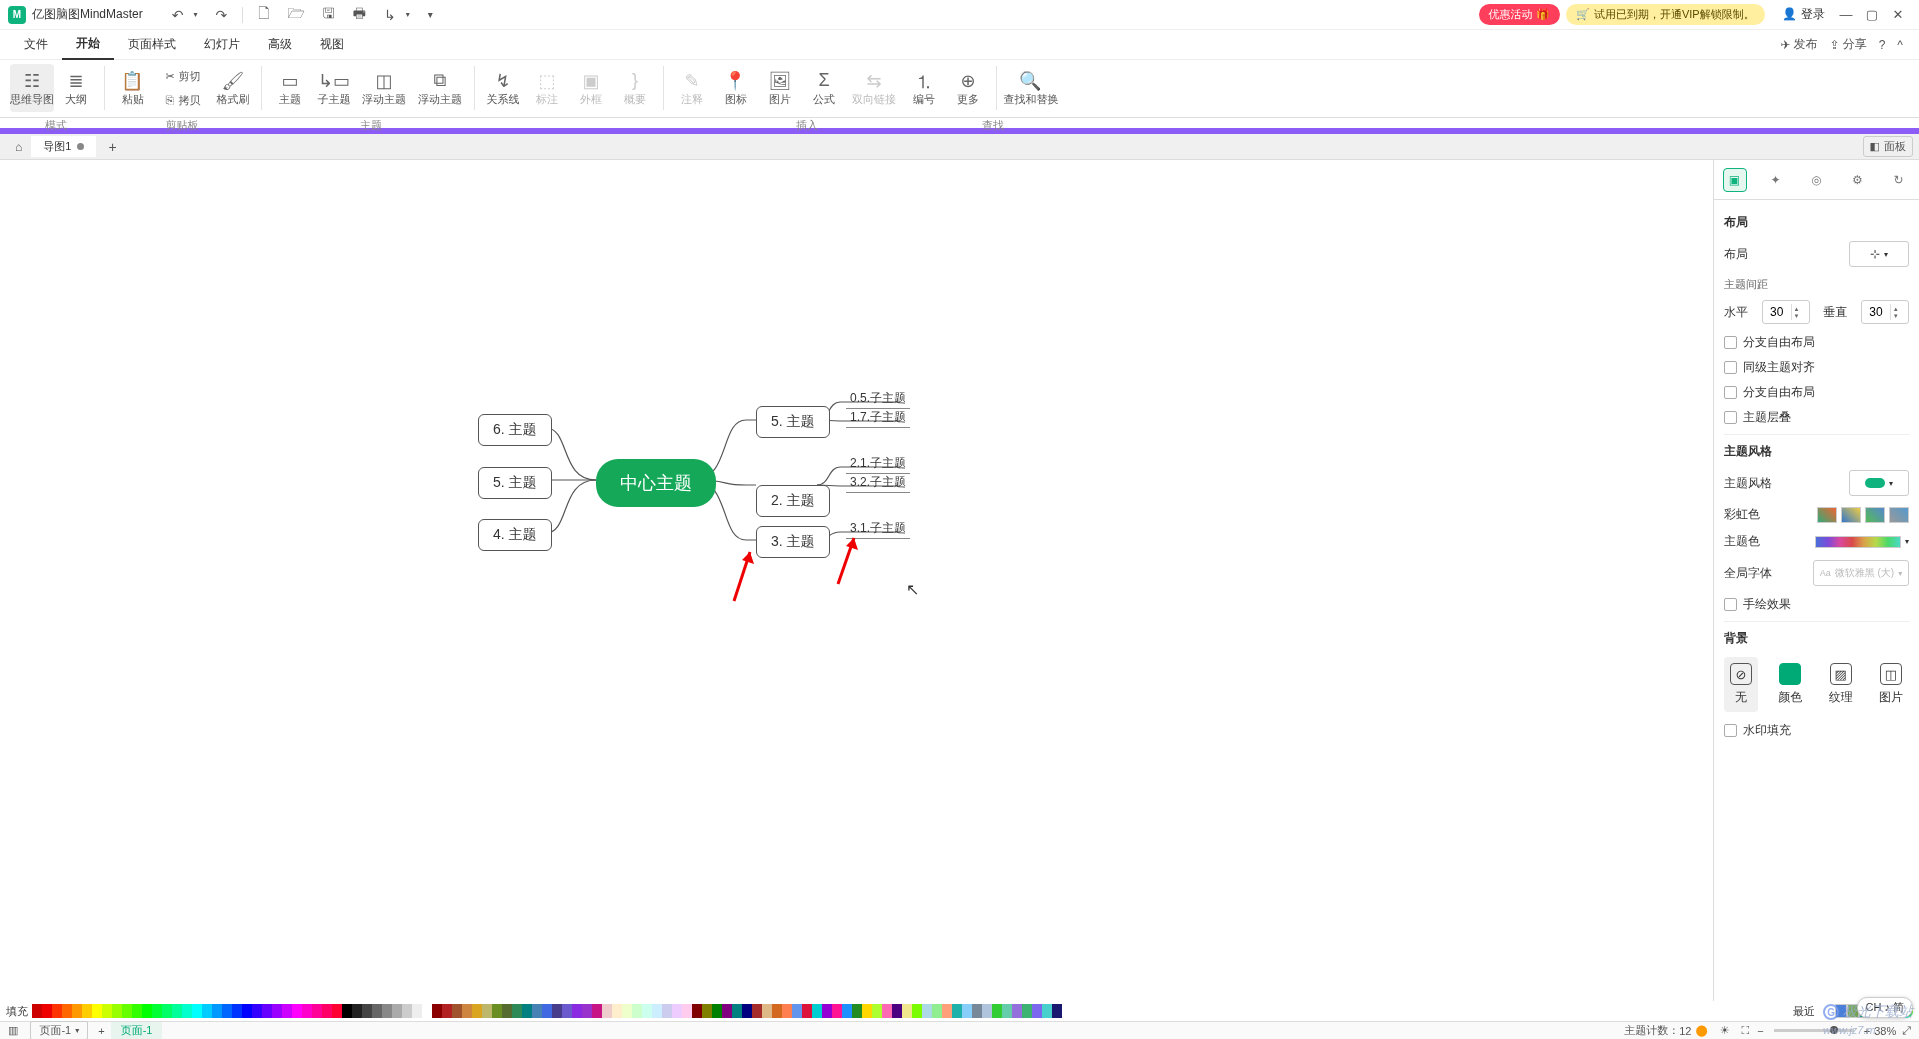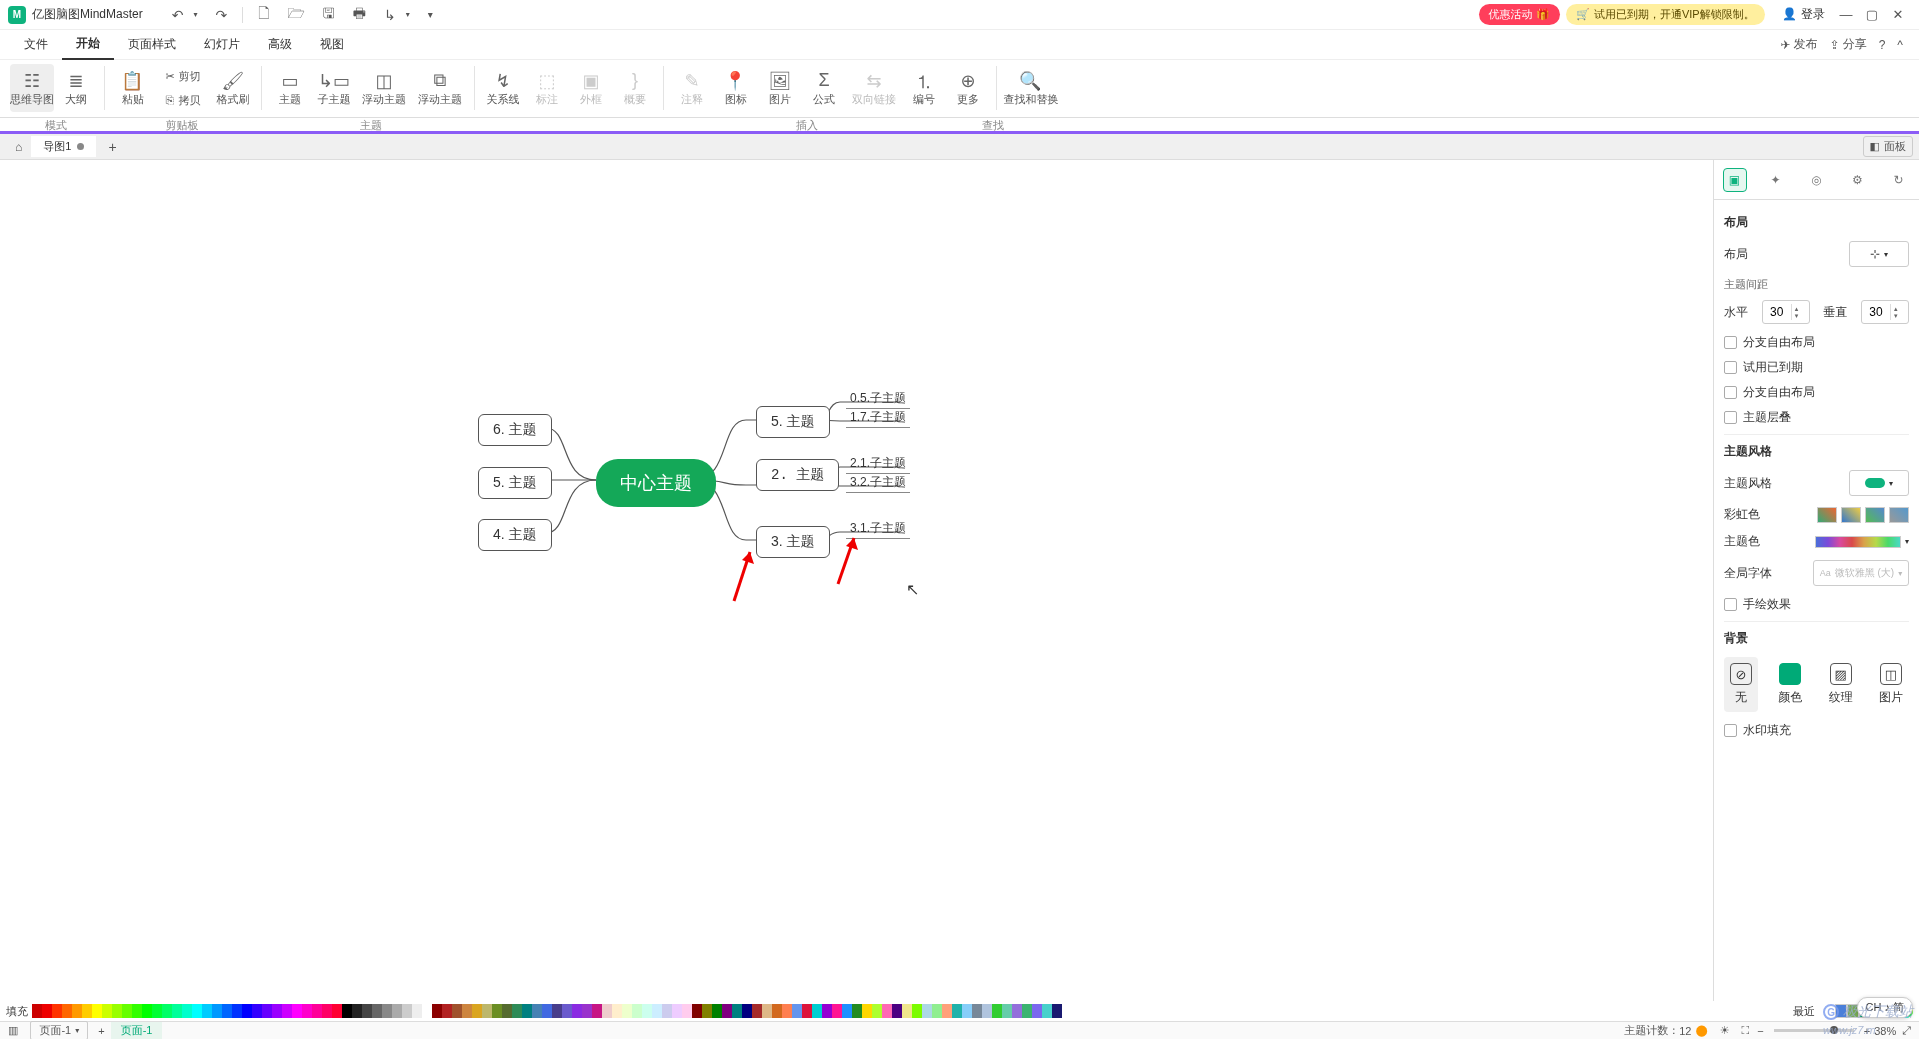--- a/index.html
+++ b/index.html
@@ -26,21 +26,21 @@
 
 
 .ribbon { height: 58px; display: flex; align-items: flex-start; padding: 4px 10px 0; border-bottom: 1px solid #ddd; background:#fff; }
 .ribbon-btn { display: flex; flex-direction: column; align-items: center; justify-content: center; width: 44px; height: 48px; cursor: pointer; font-size: 11px; color: #555; }
 .ribbon-btn.wide { width: 56px; }
 .ribbon-btn .ico { font-size: 18px; height: 22px; color:#666; }
 .ribbon-btn .lbl { font-size: 11px; }
 .ribbon-btn.disabled { color: #bbb; }
 .ribbon-btn.disabled .ico { color: #ccc; }
 .ribbon-sep { width: 1px; height: 44px; background: #e3e3e3; margin: 2px 6px; }
-.group-label-row { height: 16px; display:flex; padding-left:10px; border-bottom:3px solid #8b5cf6; color:#888; font-size:11px; }
+.group-label-row { height: 16px; display:flex; padding-left:10px; border-bottom:6px solid #8b5cf6; color:#888; font-size:11px; }
 .group-label-row span { text-align:center; }
 
 
 .docstrip { height: 26px; display: flex; align-items: center; background: #f0f0f0; border-bottom: 1px solid #ddd; padding: 0 6px; }
 .docstrip .doc-tab { display: flex; align-items: center; padding: 3px 12px; background: #fff; margin-right: 4px; cursor:pointer; font-size:11px; gap:6px; }
 .docstrip .dot { width:7px; height:7px; border-radius:50%; background:#888; }
 .docstrip .add-tab { padding: 2px 8px; cursor: pointer; font-size:14px; color:#555; }
 .docstrip .spacer { flex:1; }
 .panel-toggle { display:flex; align-items:center; cursor:pointer; gap:4px; font-size:11px; color:#555; padding:2px 6px; border:1px solid #ccc; border-radius:3px; }
 
@@ -285,21 +285,21 @@
       <path class="connector" d="M 817 260 C 830 260 828 242 840 242 L 900 242"></path>
       <path class="connector" d="M 817 260 C 830 260 828 261 840 261 L 900 261"></path>
       <path class="connector" d="M 817 325 C 830 325 828 307 840 307 L 900 307"></path>
       <path class="connector" d="M 817 325 C 830 325 828 326 840 326 L 900 326"></path>
       <path class="connector" d="M 817 380 C 830 380 828 372 840 372 L 900 372"></path>
     </svg>
 
     <div class="node central" style="left:596px;top:299px;">中心主题</div>
 
     <div class="node" style="left:756px;top:246px;">5. 主题</div>
-    <div class="node" style="left:756px;top:299px;font-family:Liberation Mono, monospace;">2. 主题</div>
+    <div class="node" style="left:756px;top:325px;">2. 主题</div>
     <div class="node" style="left:756px;top:366px;">3. 主题</div>
 
     <div class="node" style="left:478px;top:254px;">6. 主题</div>
     <div class="node" style="left:478px;top:307px;">5. 主题</div>
     <div class="node" style="left:478px;top:359px;">4. 主题</div>
 
     <div class="subtopic" style="left:846px;top:229px;">0.5.子主题</div>
     <div class="subtopic" style="left:846px;top:248px;">1.7.子主题</div>
     <div class="subtopic" style="left:846px;top:294px;">2.1.子主题</div>
     <div class="subtopic" style="left:846px;top:313px;">3.2.子主题</div>
@@ -352,21 +352,21 @@
               <span>▾</span>
             </div>
           </div>
       </div>
       <div class="rp-check">
           <div class="box"></div>
           <span>分支自由布局</span>
         </div>
       <div class="rp-check">
           <div class="box"></div>
-          <span>试用已到期</span>
+          <span>同级主题对齐</span>
         </div>
       <div class="rp-check">
           <div class="box"></div>
           <span>分支自由布局</span>
         </div>
       <div class="rp-check">
           <div class="box"></div>
           <span>主题层叠</span>
         </div>
       <hr class="rp-div">

